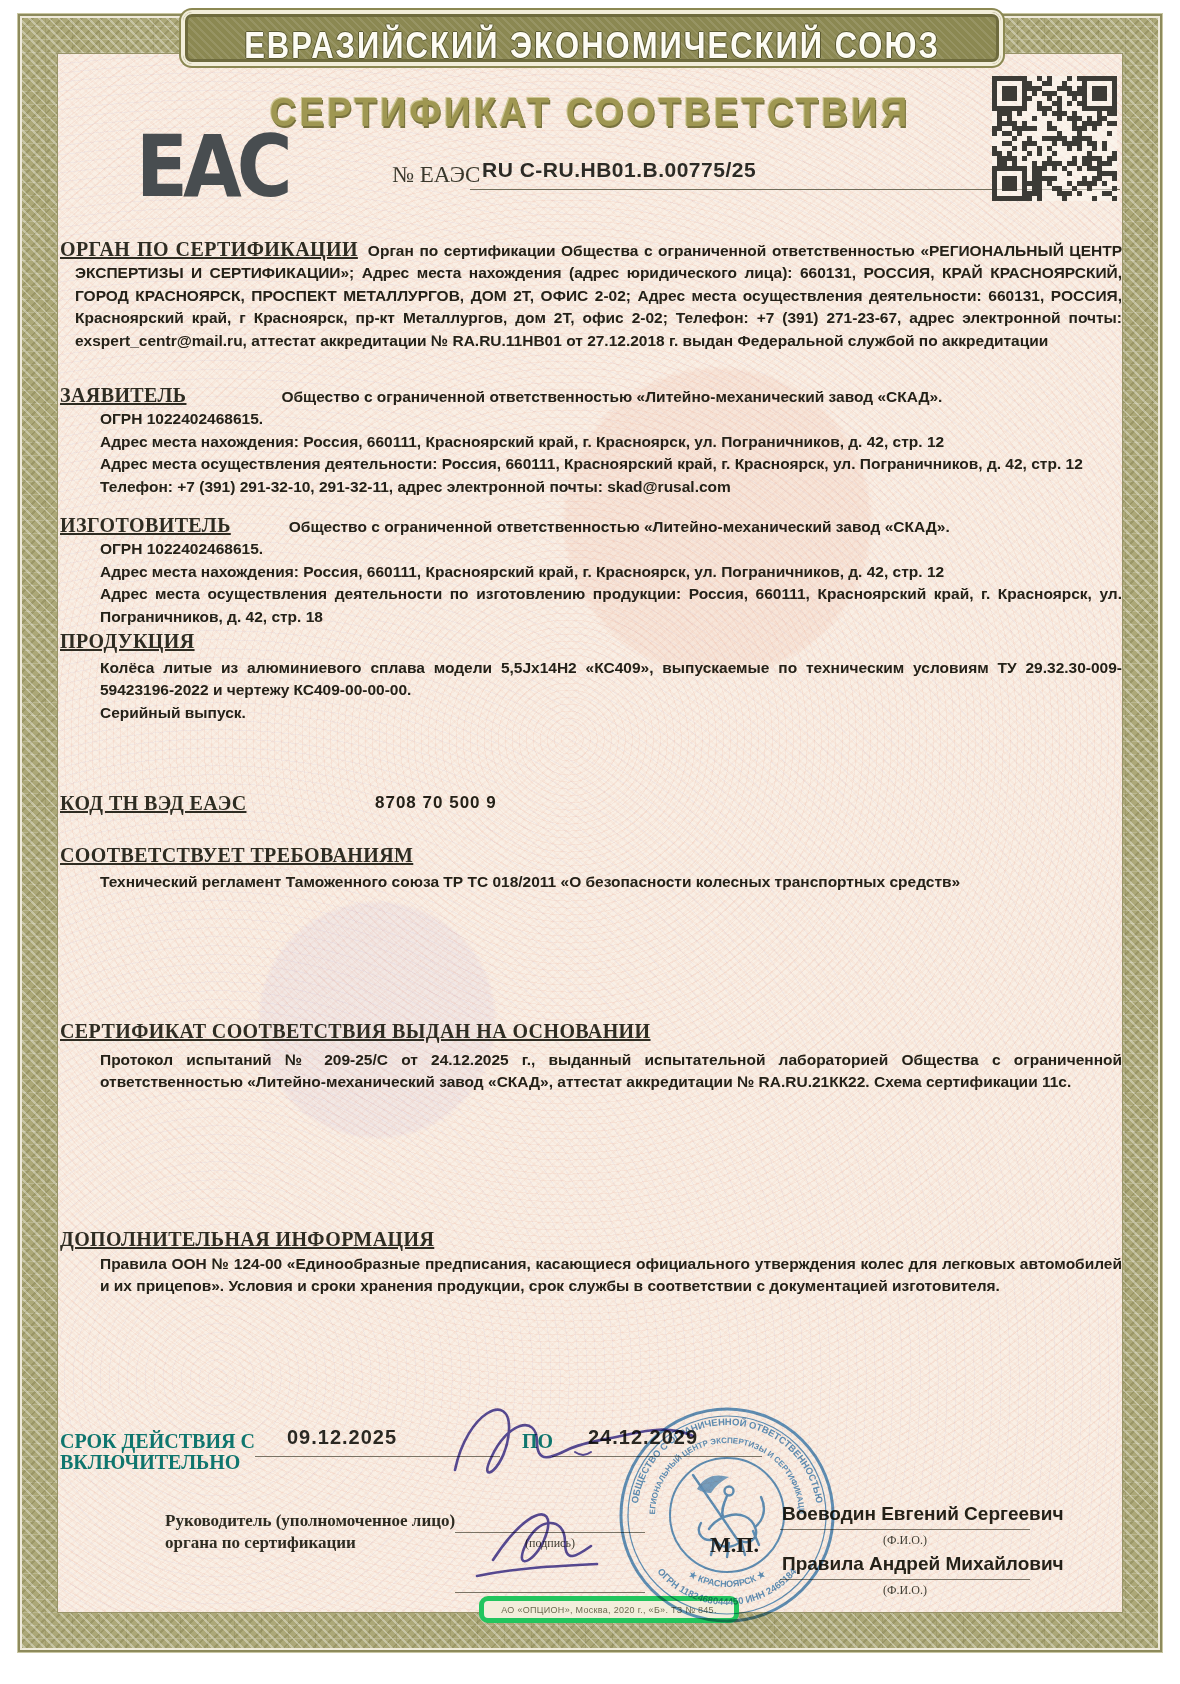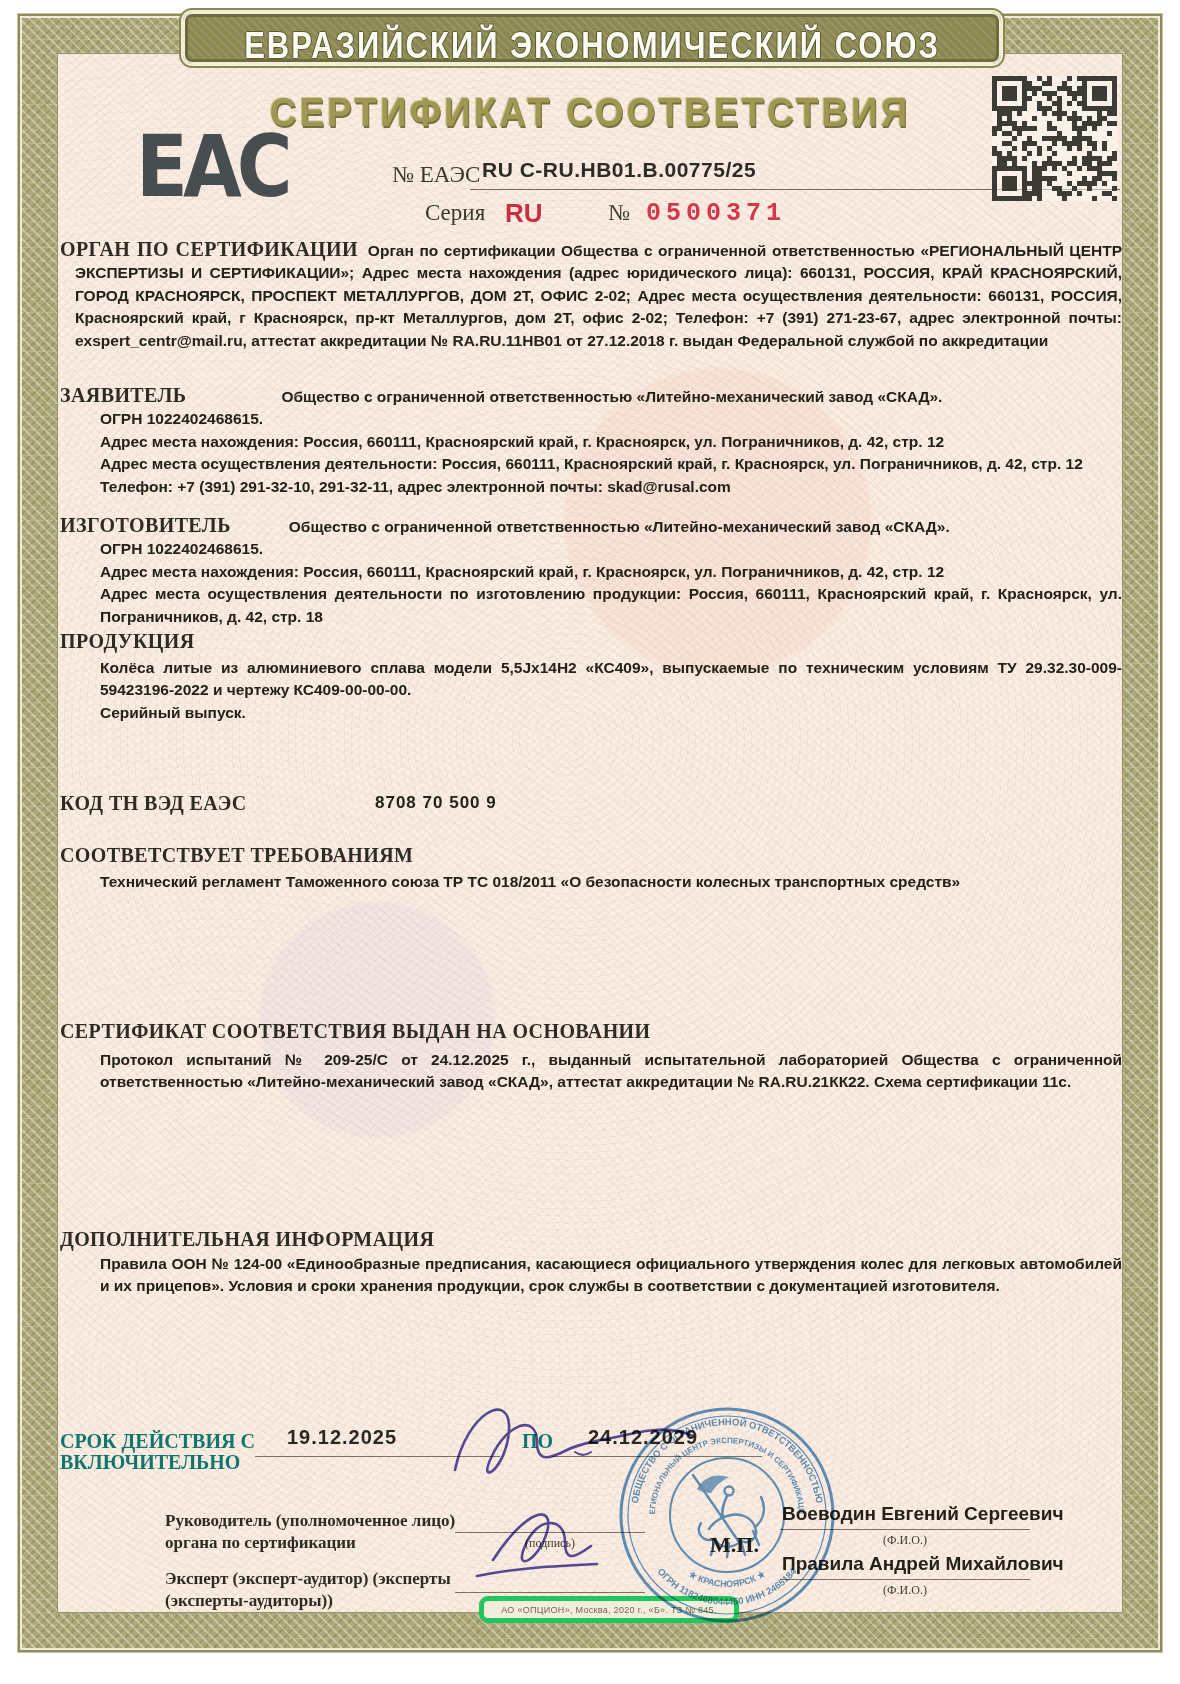--- a/index.html
+++ b/index.html
@@ -46,21 +46,21 @@
   .num-line{position:absolute;left:470px;top:31px;width:650px;border-top:1.5px solid #6f6c58;}
   .series-row{position:absolute;left:0;top:198px;width:1180px;height:32px;}
   .series-label{position:absolute;left:425px;top:2px;font-family:"Liberation Serif",serif;font-size:23px;color:#3a382c;}
   .series-value{position:absolute;left:505px;top:0px;font-size:26px;font-weight:800;color:#c82f3f;}
   .no-sign{position:absolute;left:608px;top:2px;font-family:"Liberation Serif",serif;font-size:23px;color:#3a382c;}
   .blank-number{position:absolute;left:646px;top:1px;font-family:"Liberation Mono",monospace;
     font-size:25px;font-weight:700;color:#d4374a;letter-spacing:5px;}
   .qr{position:absolute;left:992px;top:76px;width:125px;height:125px;background:rgba(252,248,240,.55);}
   
   .sec{position:absolute;left:60px;width:1062px;}
-  .head-serif{font-family:"Liberation Serif",serif;font-weight:700;font-size:20px;color:#2e2c22;letter-spacing:.4px;}
+  .head-serif{font-family:"Liberation Serif",serif;font-weight:700;font-size:20px;color:#2e2c22;letter-spacing:.4px;text-decoration:underline;}
   .body-t{font-size:15.5px;font-weight:700;color:#242118;line-height:22.4px;text-align:justify;}
   .hang{padding-left:15px;text-indent:-15px;margin:0;}
   .lines{padding-left:40px;}
   .lines div{margin:0;}
   .just{text-align:justify;}
   .gap-org{margin-right:10px;}
   .gap-app{margin-right:95px;}
   .gap-man{margin-right:58px;}
   .code-val{position:absolute;left:315px;top:1px;font-size:17px;font-weight:800;color:#242118;letter-spacing:1px;}
   
@@ -90,26 +90,20 @@
   <div class="banner">
     <span>ЕВРАЗИЙСКИЙ ЭКОНОМИЧЕСКИЙ СОЮЗ</span>
   </div>
   <div class="doc-title">СЕРТИФИКАТ СООТВЕТСТВИЯ</div>
   <div class="eac">ЕАС</div>
 
   <div class="num-row">
     <span class="num-label">№ ЕАЭС</span>
     <span class="num-value">RU C-RU.HB01.B.00775/25</span>
     <span class="num-line"></span>
-  </div>
-  <div class="series-row">
-    <span class="series-label">Серия</span>
-    <span class="series-value">RU</span>
-    <span class="no-sign">№</span>
-    <span class="blank-number">0500371</span>
   </div>
   <div class="qr"><svg width="125" height="125">
         <rect x="0" y="0" width="5" height="5" fill="#3c3b36"></rect>
         <rect x="5" y="0" width="5" height="5" fill="#3c3b36"></rect>
         <rect x="10" y="0" width="5" height="5" fill="#3c3b36"></rect>
         <rect x="15" y="0" width="5" height="5" fill="#3c3b36"></rect>
         <rect x="20" y="0" width="5" height="5" fill="#3c3b36"></rect>
         <rect x="25" y="0" width="5" height="5" fill="#3c3b36"></rect>
         <rect x="30" y="0" width="5" height="5" fill="#3c3b36"></rect>
         <rect x="45" y="0" width="5" height="5" fill="#3c3b36"></rect>
@@ -472,29 +466,28 @@
     <div class="head-serif">СЕРТИФИКАТ СООТВЕТСТВИЯ  ВЫДАН НА ОСНОВАНИИ</div>
     <div class="lines body-t just" style="margin-top:6px">Протокол испытаний № 209-25/С от 24.12.2025 г., выданный испытательной лабораторией Общества с ограниченной ответственностью «Литейно-механический завод «СКАД», аттестат аккредитации № RA.RU.21КК22. Схема сертификации 11с.</div>
   </div>
 
   <div class="sec" style="top:1228px">
     <div class="head-serif">ДОПОЛНИТЕЛЬНАЯ ИНФОРМАЦИЯ</div>
     <div class="lines body-t just" style="margin-top:2px">Правила ООН № 124-00 «Единообразные предписания, касающиеся официального утверждения колес для легковых автомобилей и их прицепов». Условия и сроки хранения продукции, срок службы в соответствии с документацией изготовителя.</div>
   </div>
 
   <span class="v-label" style="left:60px;top:1430px">СРОК ДЕЙСТВИЯ С</span>
-  <span class="v-date" style="left:287px;top:1426px">19.12.2025</span>
+  <span class="v-date" style="left:287px;top:1426px">09.12.2025</span>
   <span class="u-line" style="left:255px;top:1456px;width:245px"></span>
   <span class="v-label" style="left:522px;top:1430px">ПО</span>
   <span class="v-date" style="left:588px;top:1426px">24.12.2029</span>
   <span class="u-line" style="left:552px;top:1456px;width:210px"></span>
   <span class="v-label" style="left:60px;top:1451px">ВКЛЮЧИТЕЛЬНО</span>
 
   <div class="role" style="left:165px;top:1510px;width:300px">Руководитель (уполномоченное лицо) органа по сертификации</div>
-  <div class="role" style="left:165px;top:1568px;width:300px">Эксперт (эксперт-аудитор) (эксперты (эксперты-аудиторы))</div>
 
   <span class="u-line" style="left:455px;top:1532px;width:190px"></span>
   <div class="caption" style="left:470px;top:1536px;width:160px">(подпись)</div>
   <span class="u-line" style="left:455px;top:1592px;width:190px"></span>
   <div class="caption" style="left:470px;top:1596px;width:160px">(подпись)</div>
 
   <div class="fio-name" style="left:782px;top:1503px">Воеводин Евгений Сергеевич</div>
   <span class="u-line" style="left:780px;top:1529px;width:250px"></span>
   <div class="caption" style="left:825px;top:1533px;width:160px">(Ф.И.О.)</div>
   <div class="fio-name" style="left:782px;top:1553px">Правила Андрей Михайлович</div>

